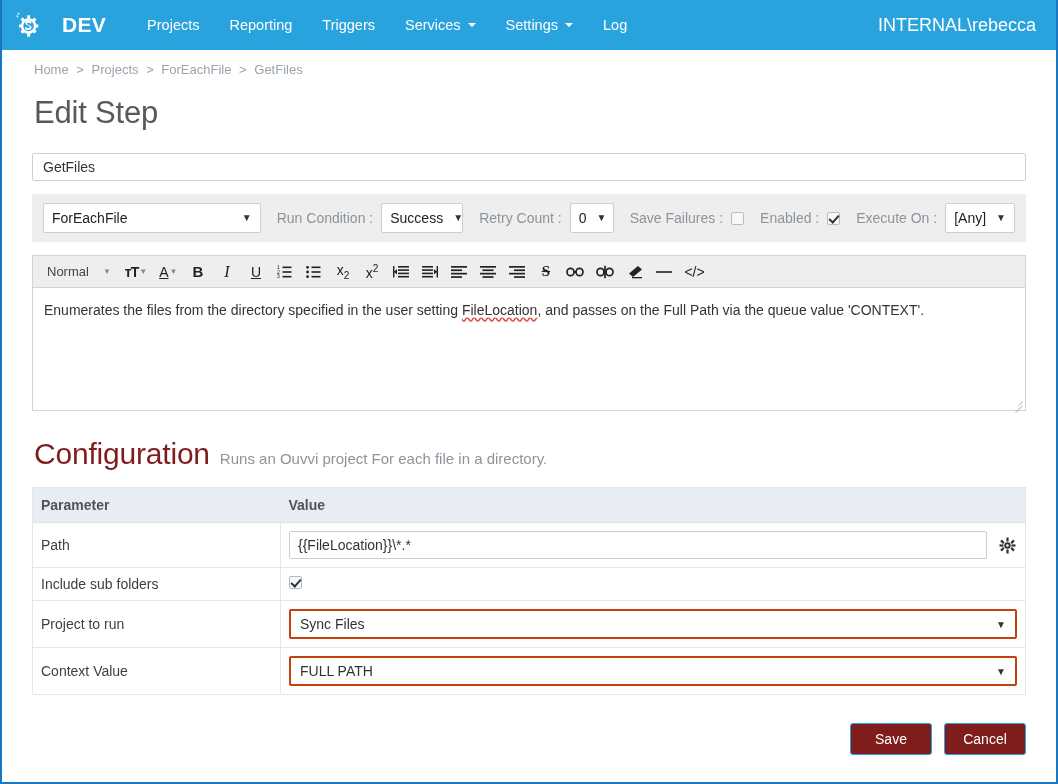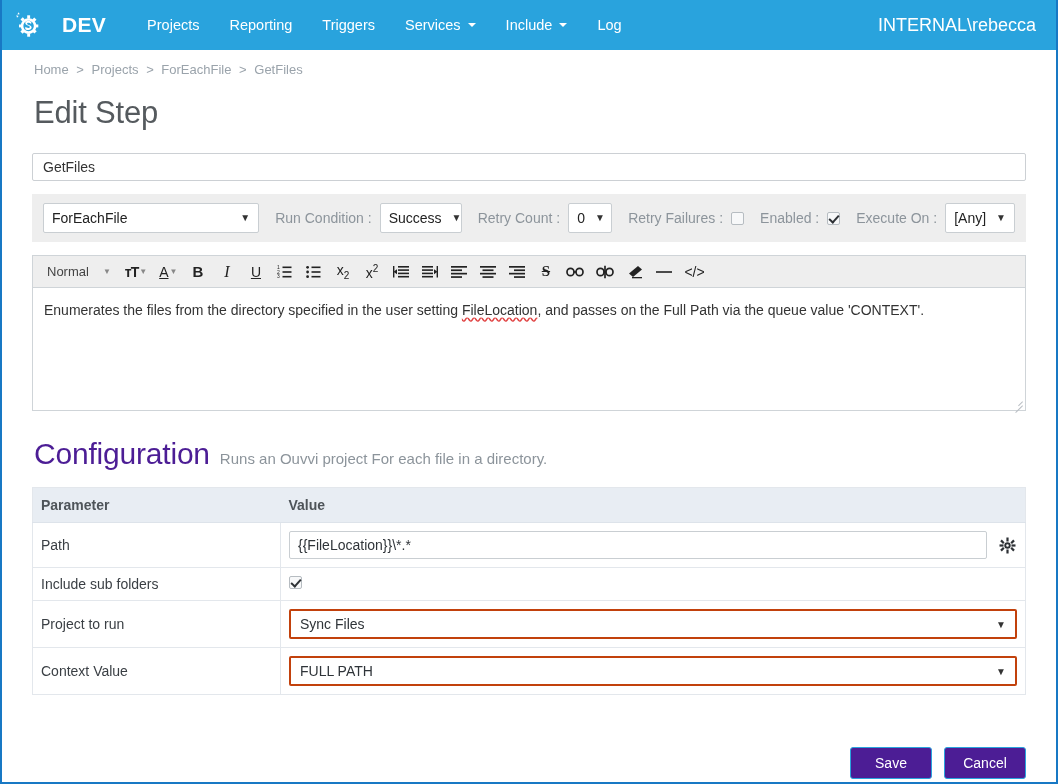--- a/index.html
+++ b/index.html
@@ -248,21 +248,21 @@
   .resize-grip i:nth-child(2) { bottom: 6px; width: 6px; transform: rotate(-45deg); transform-origin: right bottom;}
 
   
   .config-head {
     display: flex;
     align-items: baseline;
     margin: 26px 0 16px 2px;
   }
   .config-title {
     font-size: 30px;
-    color: #4c1d95;
+    color: #7f1d1d;
     font-weight: normal;
     letter-spacing: -0.2px;
   }
   .config-sub {
     font-size: 15px;
     color: #8c949b;
     margin-left: 10px;
   }
 
   table.cfg {
@@ -332,31 +332,30 @@
   }
 
   
   .actions {
     display: flex;
     justify-content: flex-end;
     gap: 12px;
     margin-top: 28px;
   }
   .btn {
-    background: #4c1d95;
+    background: #7f1d1d;
     color: #ffffff;
     border: 1px solid #29a3dd;
     border-radius: 3px;
     font-family: "Liberation Sans", sans-serif;
     font-size: 14px;
     padding: 0 14px;
     height: 32px;
     min-width: 82px;
     cursor: pointer;
-    margin-top: 24px;
   }
 
   .footer {
     text-align: center;
     color: #a5acb2;
     font-size: 12px;
     margin-top: 26px;
     padding-bottom: 14px;
   }
 </style>
@@ -393,21 +392,21 @@
         <span>Reporting</span>
       </div>
       <div class="nav-link">
         <span>Triggers</span>
       </div>
       <div class="nav-link">
         <span>Services</span>
         <span class="caret"></span>
       </div>
       <div class="nav-link">
-        <span>Include</span>
+        <span>Settings</span>
         <span class="caret"></span>
       </div>
       <div class="nav-link">
         <span>Log</span>
       </div>
     </div>
     <div class="nav-user">INTERNAL\rebecca</div>
   </div>
 
   <div class="content">
@@ -438,21 +437,21 @@
       <span class="opt-label first">Run Condition :</span>
       <div class="sel sel-runcond">
         <span>Success</span>
         <span class="sel-caret">▼</span>
       </div>
       <span class="opt-label">Retry Count :</span>
       <div class="sel sel-retry">
         <span>0</span>
         <span class="sel-caret">▼</span>
       </div>
-      <span class="opt-label">Retry Failures :</span>
+      <span class="opt-label">Save Failures :</span>
       <input type="checkbox" class="cb" style="">
       <span class="opt-label">Enabled :</span>
       <input type="checkbox" class="cb" checked="" style="">
       <span class="opt-label">Execute On :</span>
       <div class="sel sel-exec">
         <span>[Any]</span>
         <span class="sel-caret">▼</span>
       </div>
     </div>
 

